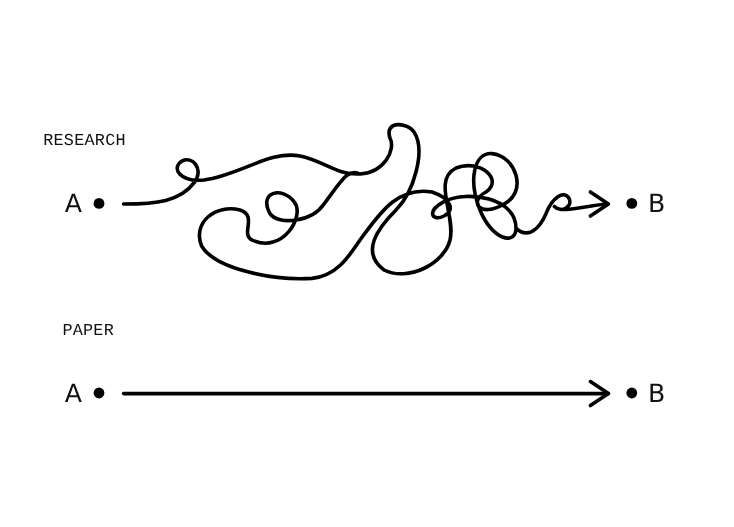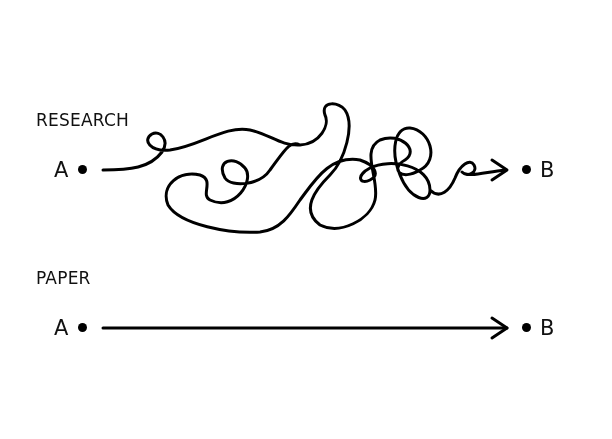--- a/index.html
+++ b/index.html
@@ -1,32 +1,32 @@
 <!DOCTYPE html>
 <html><head>
   <meta charset="utf-8">
   <style>
     html, body { margin: 0; padding: 0; background: #ffffff; }
     body { width: 612px; height: 439px; position: relative; overflow: hidden;
            font-family: "DejaVu Sans", sans-serif; color: #111; }
-    .label { position: absolute; font-size: 17px; letter-spacing: 0.2px; }
+    .label { position: absolute; font-size: 14px; letter-spacing: 0.2px; font-family: Liberation Mono, monospace; }
     .pt { position: absolute; font-size: 21px; }
     .dot { position: absolute; width: 9px; height: 9px; border-radius: 50%; background: #000; }
     svg { position: absolute; left: 0; top: 0; }
   </style>
 </head>
 <body>
 
 <div class="label" style="left:36px; top:110px;">RESEARCH</div>
 <div class="pt" style="left:54px; top:158px;">A</div>
 <div class="dot" style="left:78px; top:165px;"></div>
 <div class="dot" style="left:522px; top:165px;"></div>
 <div class="pt" style="left:540px; top:158px;">B</div>
 
-<div class="label" style="left:36px; top:268px;">PAPER</div>
+<div class="label" style="left:52px; top:268px;">PAPER</div>
 <div class="pt" style="left:54px; top:316px;">A</div>
 <div class="dot" style="left:78px; top:323px;"></div>
 <div class="dot" style="left:522px; top:323px;"></div>
 <div class="pt" style="left:540px; top:316px;">B</div>
 
 <svg width="612" height="439" viewBox="0 0 612 439">
   <g fill="none" stroke="#000" stroke-width="3" stroke-linecap="round" stroke-linejoin="round">
 
     <path d="M103 170
          C 130 170, 150 168, 162 152

